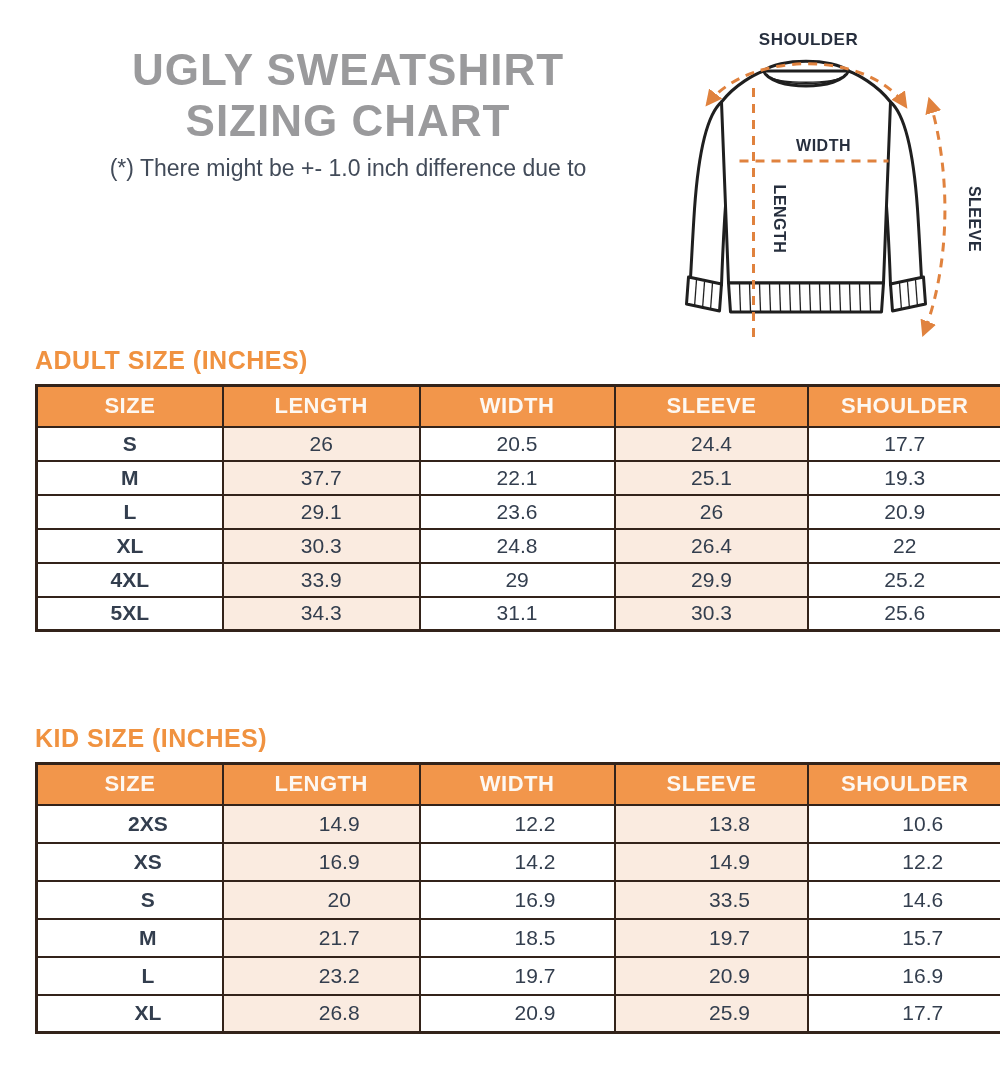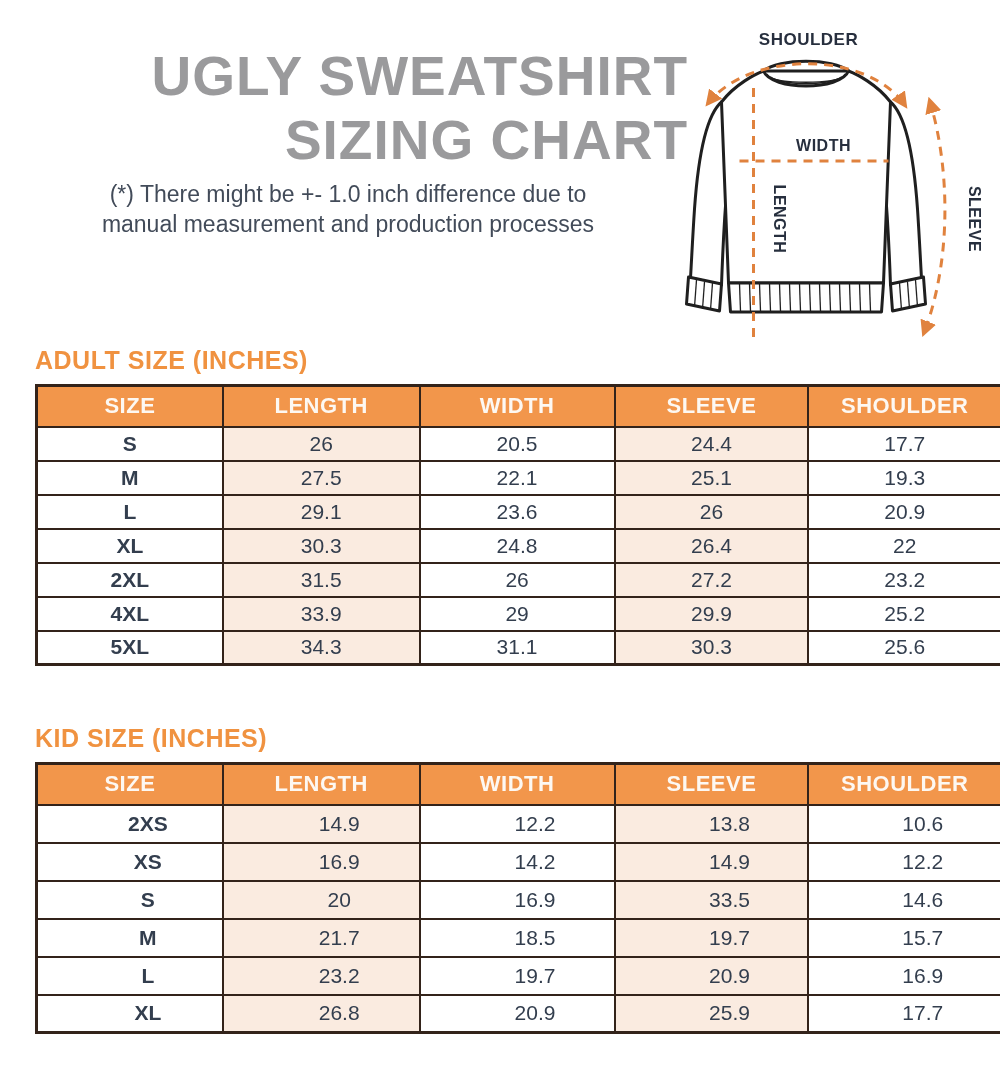--- a/index.html
+++ b/index.html
@@ -2,21 +2,21 @@
 <html><head>
 <meta charset="utf-8">
 <style>
   * { margin:0; padding:0; box-sizing:border-box; }
   html,body { background:#ffffff; }
   .page {
     position:relative; width:1000px; height:1083px; background:#ffffff;
     font-family:"Liberation Sans", sans-serif; overflow:hidden;
   }
   .title-block { position:absolute; top:44px; left:8px; width:680px; text-align:center; }
-  .title-line { font-size:55px; font-weight:bold; color:#9a9a9c; line-height:1.17; letter-spacing:1px;text-align:right; }
+  .title-line { font-size:44px; font-weight:bold; color:#9a9a9c; line-height:1.17; letter-spacing:1px; }
   .note { margin-top:6px; font-size:23px; color:#424b59; line-height:1.32; }
 
   .diagram { position:absolute; top:14px; right:0; width:318px; height:338px; }
   .diagram svg { width:100%; height:100%; }
 
   .section { position:absolute; left:35px; width:968px; }
   #adult-section { top:346px; }
   #kid-section   { top:724px; }
   .section-heading { font-size:25px; font-weight:bold; color:#f09240; letter-spacing:0.5px; margin-bottom:9px; }
 
@@ -37,21 +37,20 @@
 </head>
 <body>
 
 <div class="page">
 
   <div class="title-block">
     <div class="title-line">UGLY SWEATSHIRT</div>
     <div class="title-line">SIZING CHART</div>
     <div class="note">
       <div>(*) There might be +- 1.0 inch difference due to</div>
-      <div>manual measurement and production processes</div>
     </div>
   </div>
 
   <div class="diagram">
     <svg viewBox="0 0 315 338" xmlns="http://www.w3.org/2000/svg">
       <defs>
         <marker id="arrowO" viewBox="0 0 10 10" refX="8" refY="5" markerWidth="5.5" markerHeight="5.5" orient="auto-start-reverse">
           <path d="M0,0 L10,5 L0,10 z" fill="#e0823e"></path>
         </marker>
       </defs>
@@ -134,45 +133,38 @@
         <tbody>
           <tr>
             <td class="size-cell">S</td>
             <td class="peach">26</td>
             <td class="">20.5</td>
             <td class="peach">24.4</td>
             <td class="">17.7</td>
           </tr>
           <tr>
             <td class="size-cell">M</td>
-            <td class="peach">27.5</td>
+            <td class="peach">37.7</td>
             <td class="">22.1</td>
             <td class="peach">25.1</td>
             <td class="">19.3</td>
           </tr>
           <tr>
             <td class="size-cell">L</td>
             <td class="peach">29.1</td>
             <td class="">23.6</td>
             <td class="peach">26</td>
             <td class="">20.9</td>
           </tr>
           <tr>
             <td class="size-cell">XL</td>
             <td class="peach">30.3</td>
             <td class="">24.8</td>
             <td class="peach">26.4</td>
             <td class="">22</td>
-          </tr>
-          <tr>
-            <td class="size-cell">2XL</td>
-            <td class="peach">31.5</td>
-            <td class="">26</td>
-            <td class="peach">27.2</td>
-            <td class="">23.2</td>
           </tr>
           <tr>
             <td class="size-cell">4XL</td>
             <td class="peach">33.9</td>
             <td class="">29</td>
             <td class="peach">29.9</td>
             <td class="">25.2</td>
           </tr>
           <tr>
             <td class="size-cell">5XL</td>

